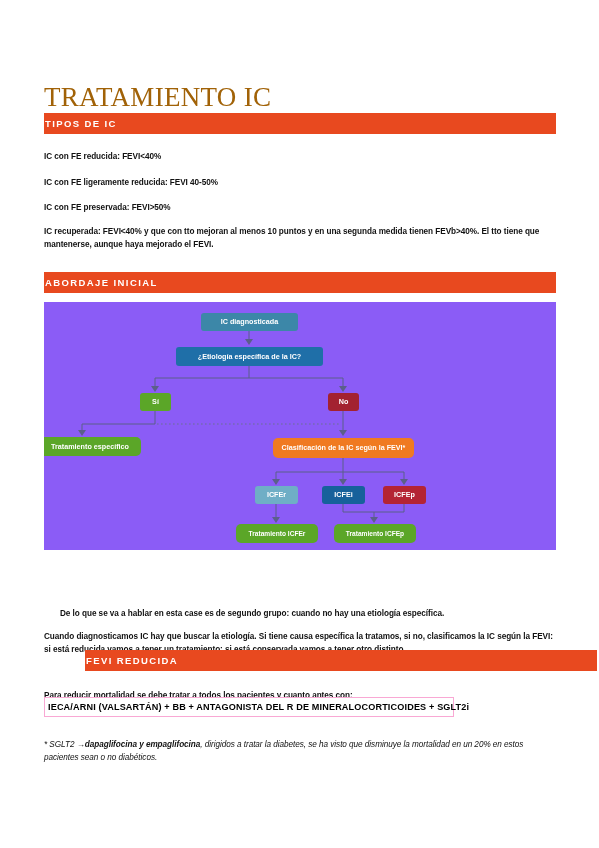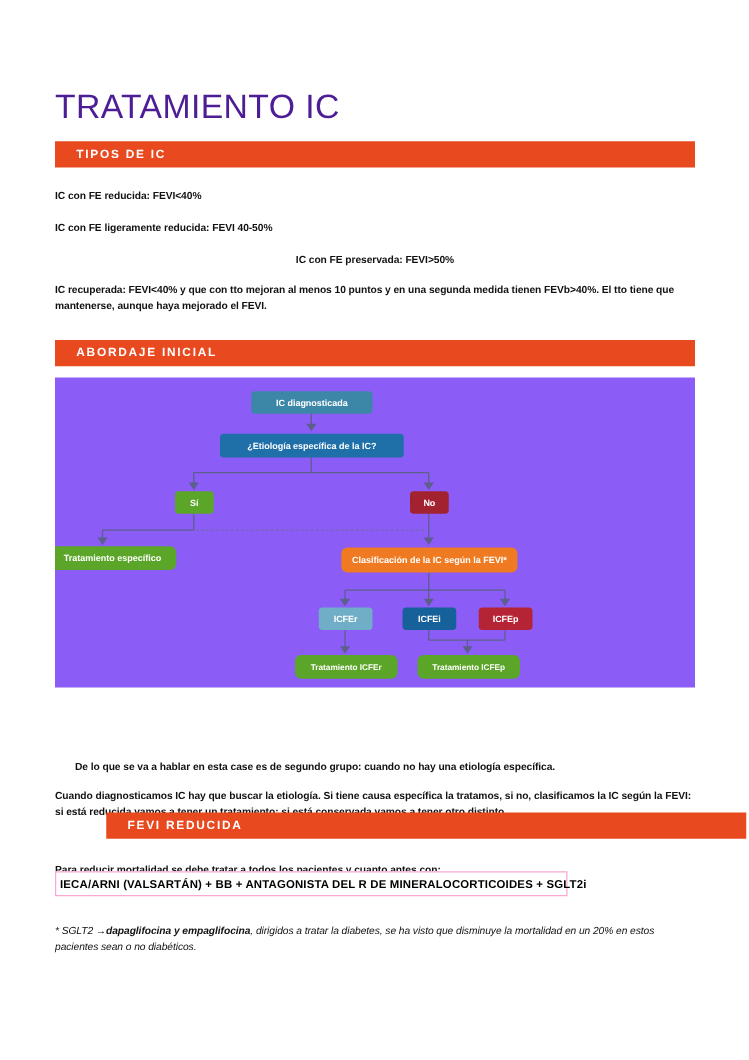--- a/index.html
+++ b/index.html
@@ -29,45 +29,45 @@
     position: absolute;
     left: 44px;
     top: 0;
     width: 512px;
   }
 
   
   .doc-title {
     font-size: 27px;
     font-weight: 400;
-    color: #4c1d95;
+    color: #a16207;
     letter-spacing: 0.3px;
     margin: 0;
     padding: 0;
     position: absolute;
-    top: 72px;
+    top: 84px;
     left: 0;
     line-height: 1;
-    font-family: Liberation Sans, sans-serif;
+    font-family: Liberation Serif, serif;
   }
 
   
   .section-bar {
     position: absolute;
     left: 0;
     width: 512px;
     height: 21px;
     background: #E8491F;
     color: #ffffff;
     font-size: 9.5px;
     font-weight: 600;
     letter-spacing: 1.4px;
     display: flex;
     align-items: center;
-    padding-left: 17px;
+    padding-left: 1px;
     box-sizing: border-box;
   }
 
   
   .para {
     position: absolute;
     left: 0;
     width: 512px;
     font-size: 8.2px;
     line-height: 1.62;
@@ -133,21 +133,21 @@
     </div>
 
     <p class="para" style="top:142px;">
       <span class="lead-term">IC con FE reducida</span><span>: FEVI&lt;40%</span>
     </p>
 
     <p class="para" style="top:168px;">
       <span class="lead-term">IC con FE ligeramente reducida</span><span>: FEVI 40-50%</span>
     </p>
 
-    <p class="para" style="top:193px;text-align:center;">
+    <p class="para" style="top:193px;">
       <span class="lead-term">IC con FE preservada</span><span>: FEVI&gt;50%</span>
     </p>
 
     <p class="para" style="top:217px;">
       <span class="lead-term">IC recuperada</span><span>: FEVI&lt;40% y que con tto mejoran al menos 10 puntos y en una segunda medida tienen FEVb&gt;40%. El tto tiene que mantenerse, aunque haya mejorado el FEVI.</span>
     </p>
 
     <div class="section-bar" style="top:272px;">
       <span>ABORDAJE INICIAL</span>
     </div>

